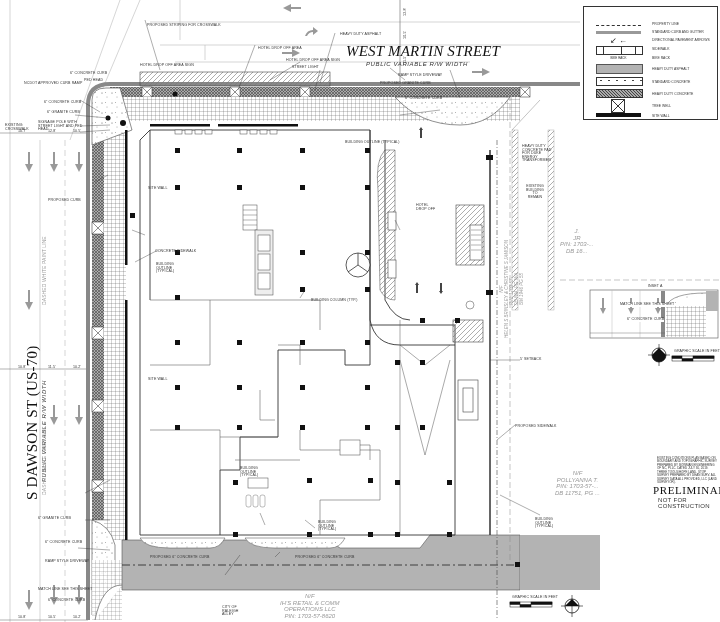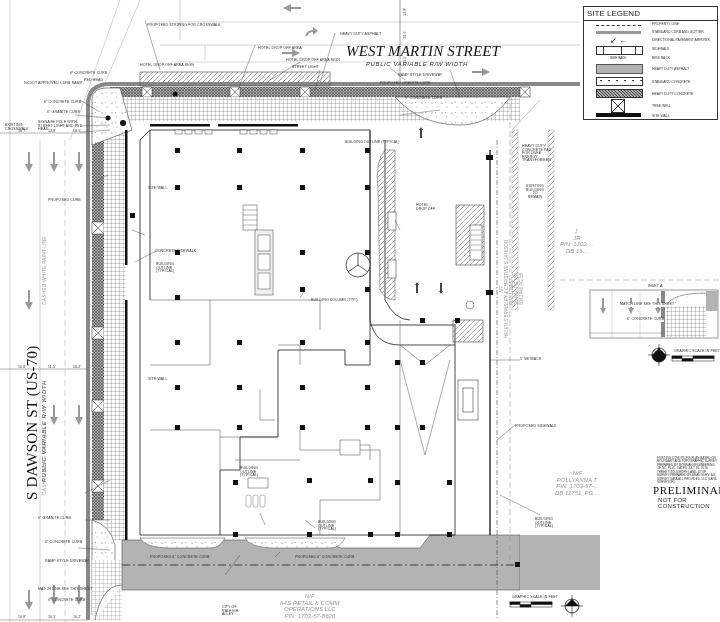--- a/index.html
+++ b/index.html
@@ -448,21 +448,20 @@
   <div>PIN: 1703-57-8620</div>
 </div>
 
 <div class="lbl" style="left:648px;top:285px;">INSET A</div>
 <div class="lbl" style="left:620px;top:303px;background:#fff;">MATCH LINE SEE THIS SHEET</div>
 <div class="lbl" style="left:627px;top:318px;background:#fff;">6" CONCRETE CURB</div>
 <div class="lbl" style="left:674px;top:350px;">GRAPHIC SCALE IN FEET</div>
 <div class="lbl" style="left:512px;top:596px;">GRAPHIC SCALE IN FEET</div>
 
 <div class="legend">
-  <div class="legend-title">SITE LEGEND</div>
   <div class="leg-row" style="top:15px">
     <div class="leg-sym" style="top:3px;height:0;border-top:1px dashed #333;"></div>
     <div class="leg-txt">PROPERTY LINE</div>
   </div>
   <div class="leg-row" style="top:23px">
     <div class="leg-sym" style="top:1px;height:3px;background:#999;"></div>
     <div class="leg-txt">STANDARD CURB AND GUTTER</div>
   </div>
   <div class="leg-row" style="top:31px">
     <div class="leg-sym" style="top:-2px;font-size:8px;text-align:center;">↙ ←</div>

